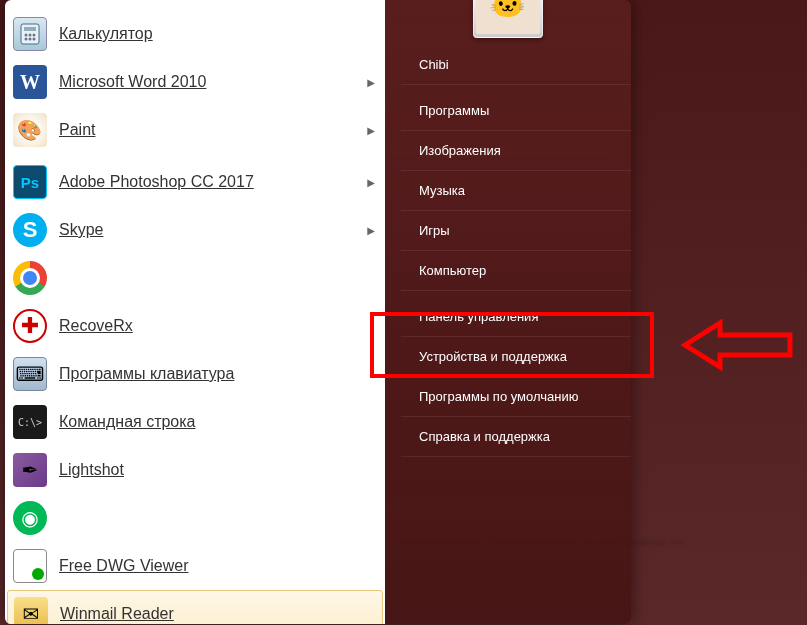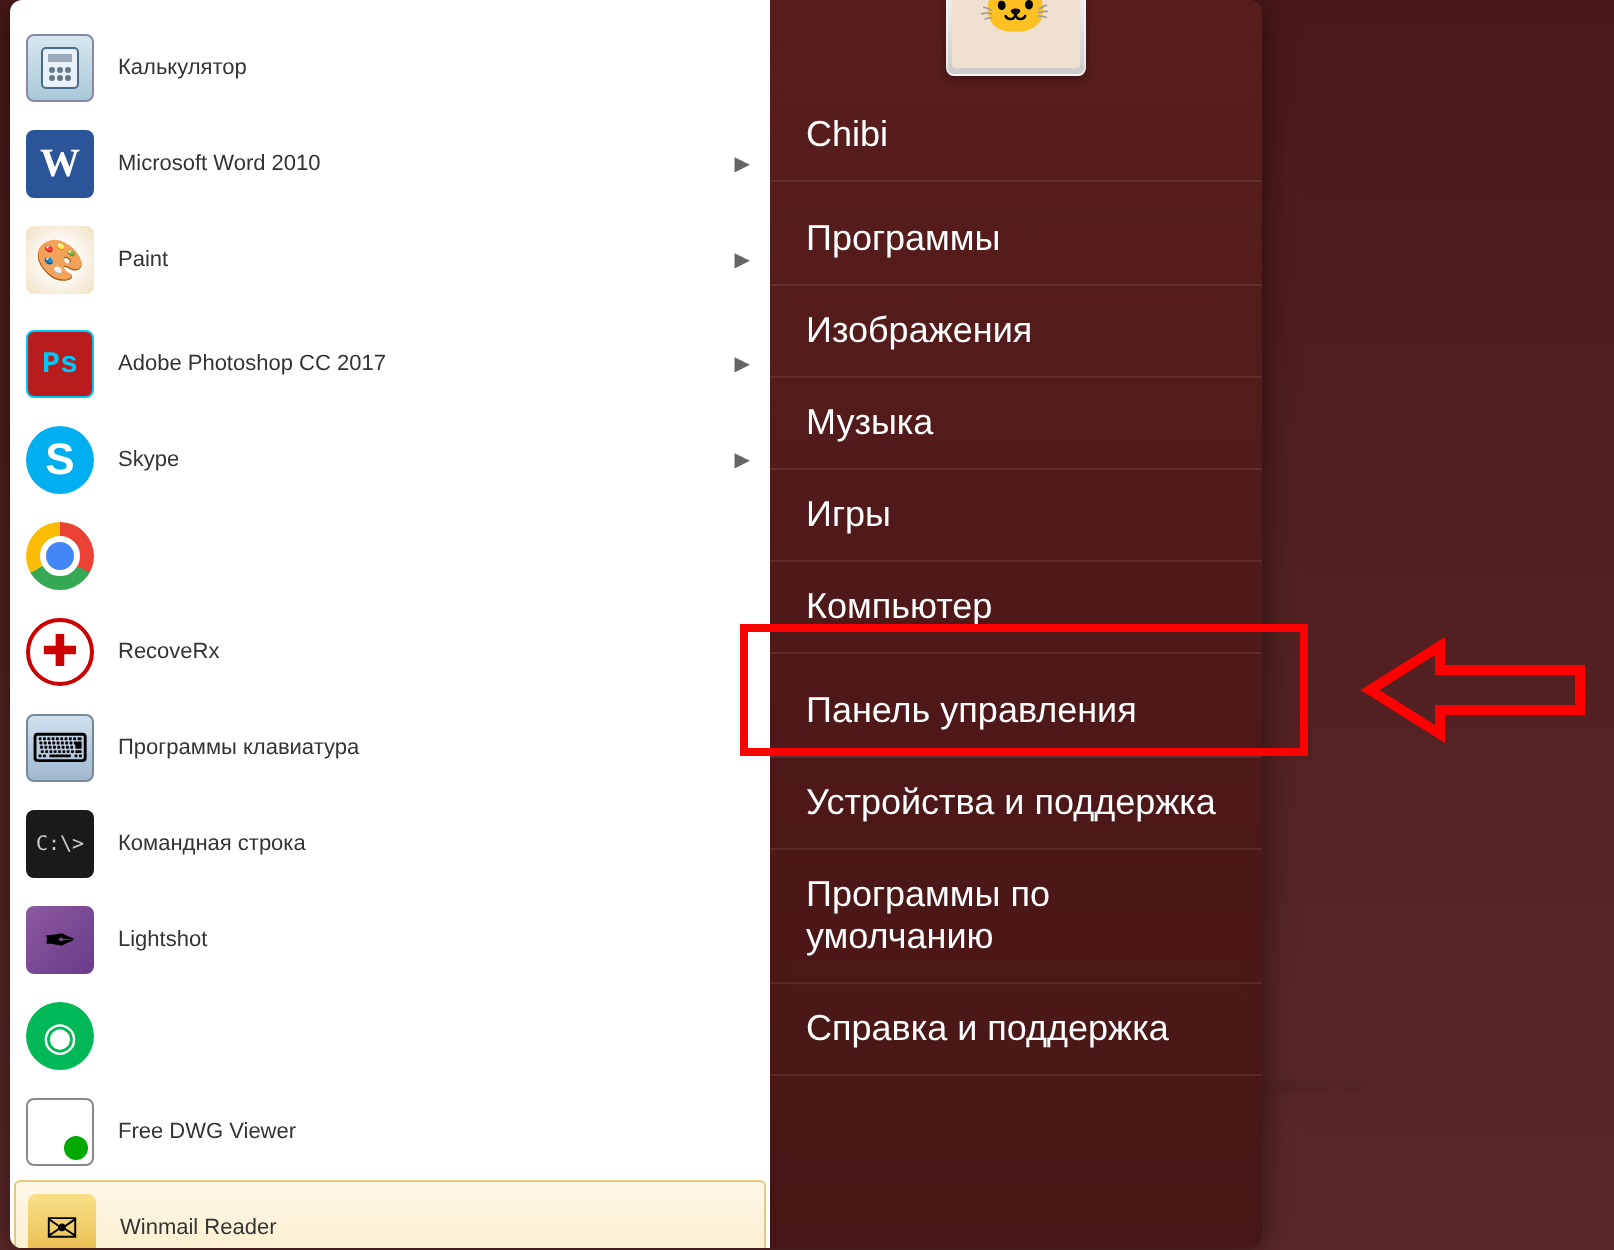--- a/index.html
+++ b/index.html
@@ -106,57 +106,59 @@
       display: flex;
       align-items: center;
       justify-content: center;
       border-radius: 4px;
       font-size: 20px;
       flex-shrink: 0;
     }
     .program-label {
       flex: 1;
       color: #333;
-      font-size: 11px;
+      font-size: 16px;
+      text-decoration: underline;
     }
     .submenu-arrow {
       color: #666;
       font-size: 10px;
     }
     .divider {
       height: 1px;
       background: #e0e0e0;
       margin: 2px 8px;
     }
     .right-item {
       padding: 12px 18px;
       color: #fff;
-      font-size: 18px;
+      font-size: 13px;
       cursor: pointer;
       position: relative;
       border-bottom: 1px solid rgba(255,255,255,0.08);
+      margin-left: 16px;
     }
     .right-spacer {
       height: 6px;
     }
     .highlight-box {
       position: absolute;
       border: 4px solid #ff0000;
       pointer-events: none;
       z-index: 100;
     }
     .arrow-annotation {
       position: absolute;
       z-index: 101;
     }
     
     .icon-calc { background: linear-gradient(to bottom, #d8e8f0, #a8c8d8); border: 1px solid #88a; }
     .icon-word { background: #2a5699; color: #fff; font-weight: bold; font-family: Georgia; }
     .icon-paint { background: radial-gradient(#fff 30%, #f0e0c0); }
-    .icon-ps { background: #b91c1c; color: #00c8ff; font-weight: bold; font-size: 15px; border:1px solid #00c8ff;font-family:Liberation Mono, monospace;}
+    .icon-ps { background: #0c4a6e; color: #00c8ff; font-weight: bold; font-size: 15px; border:1px solid #00c8ff;}
     .icon-skype { background: #00aff0; color: #fff; border-radius: 50%; font-weight: bold; font-size: 22px;}
     .icon-chrome { background: conic-gradient(#ea4335 0 120deg, #34a853 120deg 240deg, #fbbc05 240deg 360deg); border-radius: 50%; position: relative; }
     .icon-chrome::after { content:''; position:absolute; width:14px; height:14px; background:#4285f4; border:3px solid #fff; border-radius:50%; top:50%; left:50%; transform:translate(-50%,-50%);}
     .icon-recover { background: #fff; border: 2px solid #c00; border-radius: 50%; color: #c00; font-size: 22px; }
     .icon-keyboard { background: linear-gradient(to bottom, #d0e0f0, #a0b8d0); border: 1px solid #789; }
     .icon-cmd { background: #1a1a1a; color: #ccc; font-size: 10px; text-align: left; padding: 2px; font-family: monospace;}
     .icon-lightshot { background: linear-gradient(135deg, #8b5a9e, #6a3a8a); border-radius: 4px; }
     .icon-megafon { background: #00b956; border-radius: 50%; color: #fff; }
     .icon-dwg { background: #fff; border: 1px solid #888; position: relative; }
     .icon-dwg::after { content:''; position:absolute; bottom:2px; right:2px; width:12px; height:12px; background:#0a0; border-radius:50%; color:#fff; font-size:8px; text-align:center; line-height:12px;}

